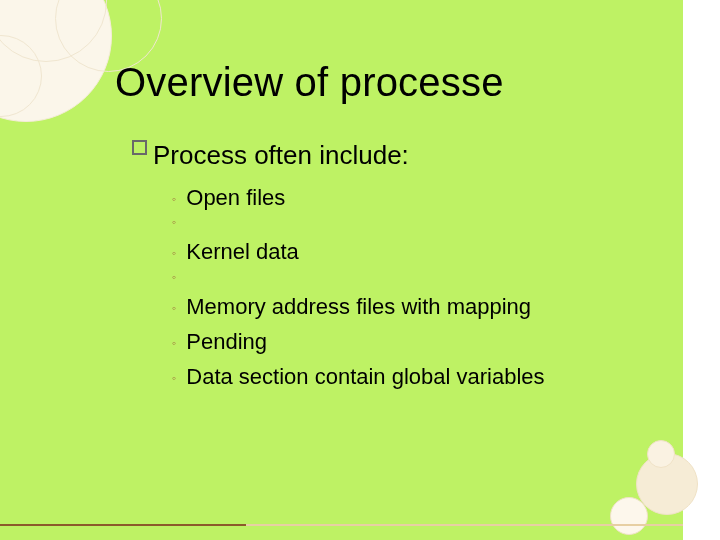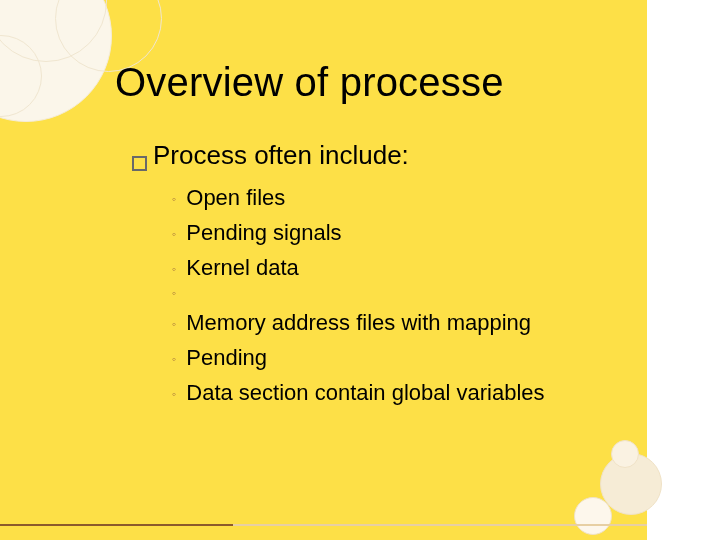--- a/index.html
+++ b/index.html
@@ -8,21 +8,22 @@
     width: 720px;
     height: 540px;
     font-family: Arial, Helvetica, sans-serif;
     background: #fff;
     overflow: hidden;
   }
   .slide {
     position: relative;
     width: 647px;
     height: 540px;
-    background: #fde047;
+    background: #bef264;
+    padding-left: 36px;
   }
   
   .ring {
     position: absolute;
     border: 1px solid #f0e6d0;
     border-radius: 50%;
   }
   .ring.r1 { width: 170px; height: 170px; left: -60px; top: -50px; background:#fbf6ea; border-color:#f5ecd8;}
   .ring.r2 { width: 120px; height: 120px; left: -15px; top: -60px; background:transparent;}
   .ring.r3 { width: 105px; height: 105px; left: 55px; top: -35px; background:transparent;}
@@ -42,21 +43,21 @@
     letter-spacing: 0.2px;
   }
 
   .first-line {
     position: absolute;
     left: 132px;
     top: 140px;
     font-size: 26px;
     color: #000;
     display: flex;
-    align-items: flex-end;
+    align-items: flex-start;
   }
   .box-icon {
     display: inline-block;
     width: 15px;
     height: 15px;
     border: 2px solid #696969;
     margin-right: 6px;
     box-sizing: border-box;
   }
 
@@ -110,21 +111,20 @@
     <span>Process often include:</span>
   </div>
 
   <div class="items">
     <div class="item">
       <span class="diamond">◦</span>
       <span>Open files</span>
     </div>
     <div class="item">
       <span class="diamond">◦</span>
-      <span>Pending signals</span>
     </div>
     <div class="item">
       <span class="diamond">◦</span>
       <span>Kernel data</span>
     </div>
     <div class="item">
       <span class="diamond">◦</span>
     </div>
     <div class="item">
       <span class="diamond">◦</span>

